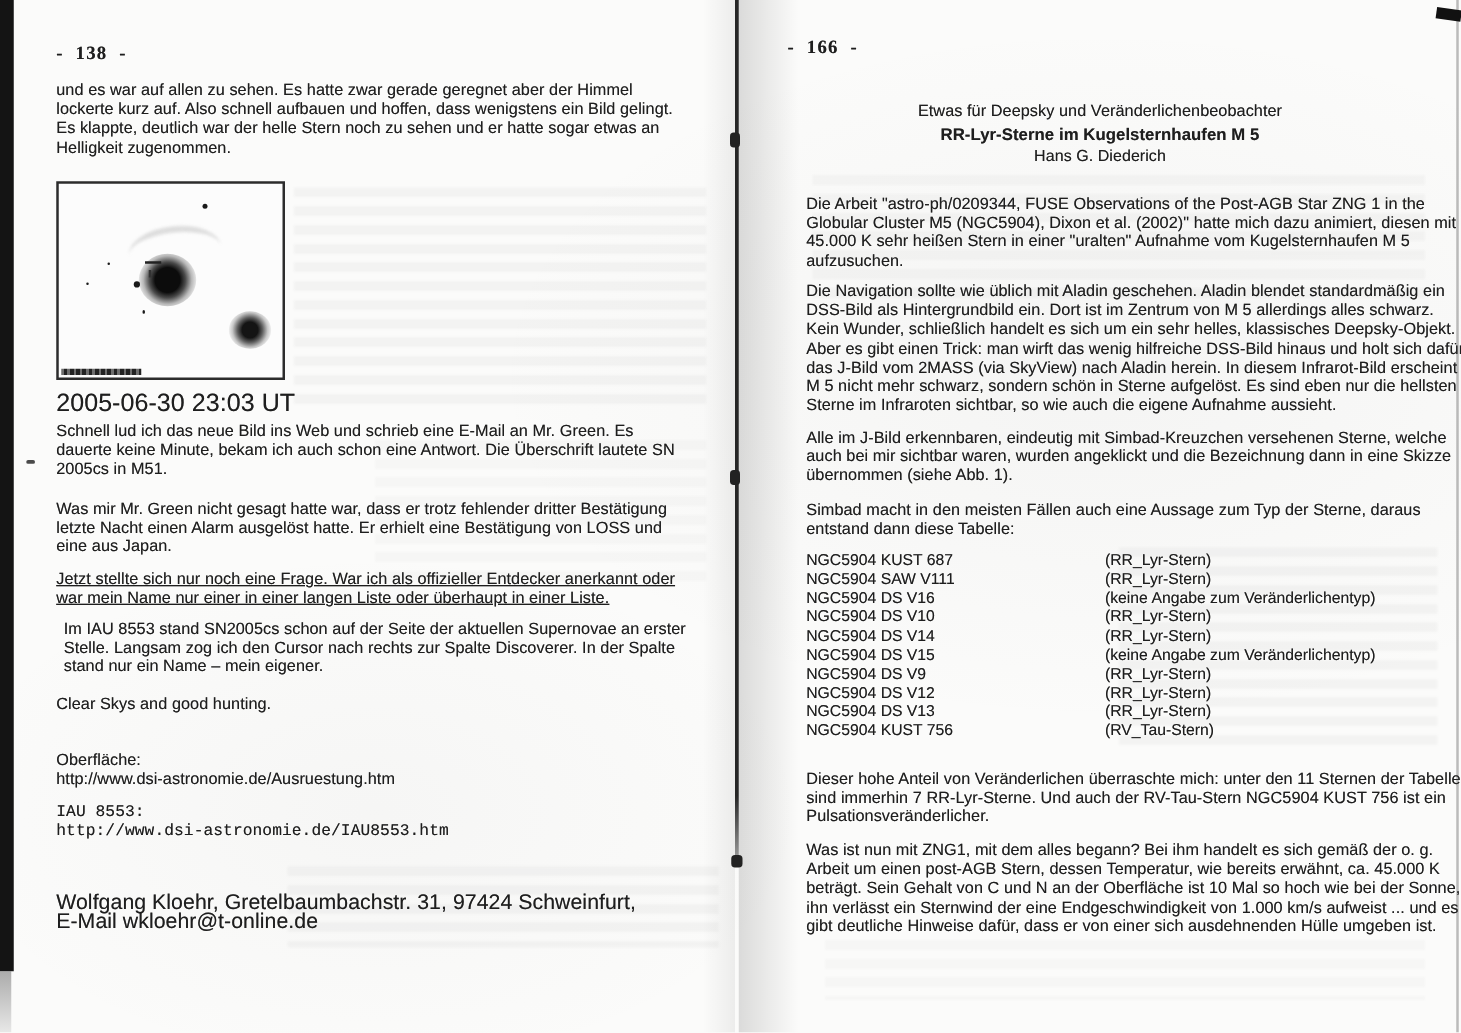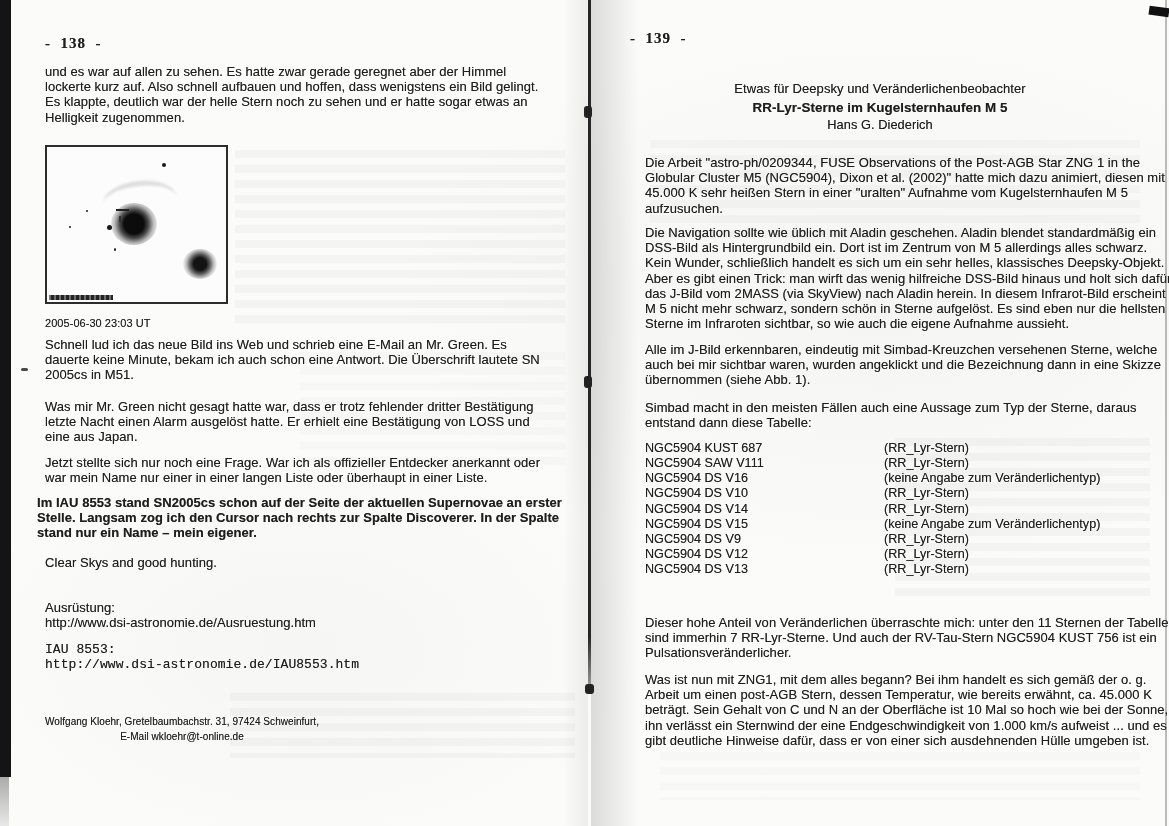--- a/index.html
+++ b/index.html
@@ -22,21 +22,21 @@
   }
   .pagenum{
     font-family:"Liberation Serif", serif;
     font-size:15px;font-weight:bold;letter-spacing:1px;
     text-align:left;white-space:pre;z-index:3;position:absolute;
     text-shadow:0 0 .4px rgba(0,0,0,.5);
   }
   .title{font-weight:bold;font-size:13.4px;text-align:center;white-space:pre;}
   .subtitle{font-size:13px;text-align:center;white-space:pre;}
   .author{font-size:12.8px;text-align:center;white-space:pre;}
-  .caption{font-size:11px;}
+  .caption{font-size:20px;}
   
   .photo{
     position:absolute;left:45px;top:145px;width:179px;height:155px;
     background:#fcfcfc;border:2px solid #2c2c2c;z-index:3;
   }
   .blob{position:absolute;border-radius:50%;}
   .blob-main{
     left:64px;top:56px;width:46px;height:42px;
     background:radial-gradient(circle, #0c0c0c 0 32%, rgba(30,30,30,.8) 46%, rgba(80,80,80,.4) 62%, rgba(130,130,130,.18) 74%, transparent 82%);
   }
@@ -119,36 +119,36 @@
 </div>
 
 <div class="t caption" style="left:45px;top:316px;">2005-06-30 23:03 UT</div>
 
 <div class="t" style="left:45px;top:337px;">Schnell lud ich das neue Bild ins Web und schrieb eine E-Mail an Mr. Green. Es
 dauerte keine Minute, bekam ich auch schon eine Antwort. Die Überschrift lautete SN
 2005cs in M51.</div>
 <div class="t" style="left:45px;top:399px;">Was mir Mr. Green nicht gesagt hatte war, dass er trotz fehlender dritter Bestätigung
 letzte Nacht einen Alarm ausgelöst hatte. Er erhielt eine Bestätigung von LOSS und
 eine aus Japan.</div>
-<div class="t" style="left:45px;top:455px;">Jetzt stellte sich nur noch eine Frage. War ich als offizieller Entdecker anerkannt oder
+<div class="t" style="left:45px;top:455px;text-decoration:underline;">Jetzt stellte sich nur noch eine Frage. War ich als offizieller Entdecker anerkannt oder
 war mein Name nur einer in einer langen Liste oder überhaupt in einer Liste.</div>
-<div class="t" style="left:37px;top:495px;font-weight:bold;">Im IAU 8553 stand SN2005cs schon auf der Seite der aktuellen Supernovae an erster
+<div class="t" style="left:51px;top:495px;">Im IAU 8553 stand SN2005cs schon auf der Seite der aktuellen Supernovae an erster
 Stelle. Langsam zog ich den Cursor nach rechts zur Spalte Discoverer. In der Spalte
 stand nur ein Name – mein eigener.</div>
 <div class="t" style="left:45px;top:555px;">Clear Skys and good hunting.</div>
 
-<div class="t" style="left:45px;top:600px;">Ausrüstung:</div>
+<div class="t" style="left:45px;top:600px;">Oberfläche:</div>
 <div class="t" style="left:45px;top:615px;">http://www.dsi-astronomie.de/Ausruestung.htm</div>
 <div class="t" style="left:45px;top:642px;font-family:Liberation Mono, monospace;">IAU 8553:</div>
 <div class="t" style="left:45px;top:657px;font-family:Liberation Mono, monospace;">http://www.dsi-astronomie.de/IAU8553.htm</div>
 
-<div class="t" style="left:45px;top:714px;font-size:10px;text-align:center;">Wolfgang Kloehr, Gretelbaumbachstr. 31, 97424 Schweinfurt,
+<div class="t" style="left:45px;top:714px;font-size:17px;">Wolfgang Kloehr, Gretelbaumbachstr. 31, 97424 Schweinfurt,
 E-Mail wkloehr@t-online.de</div>
 
-<div class="pagenum" style="left:630px;top:30px;width:500px;">-  139  -</div>
+<div class="pagenum" style="left:630px;top:30px;width:500px;">-  166  -</div>
 
 <div class="t title" style="left:645px;top:64px;width:470px;margin-top:36px;">RR-Lyr-Sterne im Kugelsternhaufen M 5</div>
 <div class="t subtitle" style="left:645px;top:81px;width:470px;">Etwas für Deepsky und Veränderlichenbeobachter</div>
 <div class="t author" style="left:645px;top:117px;width:470px;">Hans G. Diederich</div>
 
 <div class="t" style="left:645px;top:155px;">Die Arbeit "astro-ph/0209344, FUSE Observations of the Post-AGB Star ZNG 1 in the
 Globular Cluster M5 (NGC5904), Dixon et al. (2002)" hatte mich dazu animiert, diesen mit
 45.000 K sehr heißen Stern in einer "uralten" Aufnahme vom Kugelsternhaufen M 5
 aufzusuchen.</div>
 <div class="t" style="left:645px;top:225px;">Die Navigation sollte wie üblich mit Aladin geschehen. Aladin blendet standardmäßig ein
@@ -167,20 +167,21 @@
 <div class="star-table">
   <div class="trow"><span class="tname">NGC5904 KUST 687</span><span class="ttype">(RR_Lyr-Stern)</span></div>
   <div class="trow"><span class="tname">NGC5904 SAW V111</span><span class="ttype">(RR_Lyr-Stern)</span></div>
   <div class="trow"><span class="tname">NGC5904 DS V16</span><span class="ttype">(keine Angabe zum Veränderlichentyp)</span></div>
   <div class="trow"><span class="tname">NGC5904 DS V10</span><span class="ttype">(RR_Lyr-Stern)</span></div>
   <div class="trow"><span class="tname">NGC5904 DS V14</span><span class="ttype">(RR_Lyr-Stern)</span></div>
   <div class="trow"><span class="tname">NGC5904 DS V15</span><span class="ttype">(keine Angabe zum Veränderlichentyp)</span></div>
   <div class="trow"><span class="tname">NGC5904 DS V9</span><span class="ttype">(RR_Lyr-Stern)</span></div>
   <div class="trow"><span class="tname">NGC5904 DS V12</span><span class="ttype">(RR_Lyr-Stern)</span></div>
   <div class="trow"><span class="tname">NGC5904 DS V13</span><span class="ttype">(RR_Lyr-Stern)</span></div>
+  <div class="trow"><span class="tname">NGC5904 KUST 756</span><span class="ttype">(RV_Tau-Stern)</span></div>
 </div>
 
 <div class="t" style="left:645px;top:615px;">Dieser hohe Anteil von Veränderlichen überraschte mich: unter den 11 Sternen der Tabelle
 sind immerhin 7 RR-Lyr-Sterne. Und auch der RV-Tau-Stern NGC5904 KUST 756 ist ein
 Pulsationsveränderlicher.</div>
 <div class="t" style="left:645px;top:672px;">Was ist nun mit ZNG1, mit dem alles begann? Bei ihm handelt es sich gemäß der o. g.
 Arbeit um einen post-AGB Stern, dessen Temperatur, wie bereits erwähnt, ca. 45.000 K
 beträgt. Sein Gehalt von C und N an der Oberfläche ist 10 Mal so hoch wie bei der Sonne,
 ihn verlässt ein Sternwind der eine Endgeschwindigkeit von 1.000 km/s aufweist ... und es
 gibt deutliche Hinweise dafür, dass er von einer sich ausdehnenden Hülle umgeben ist.</div>

